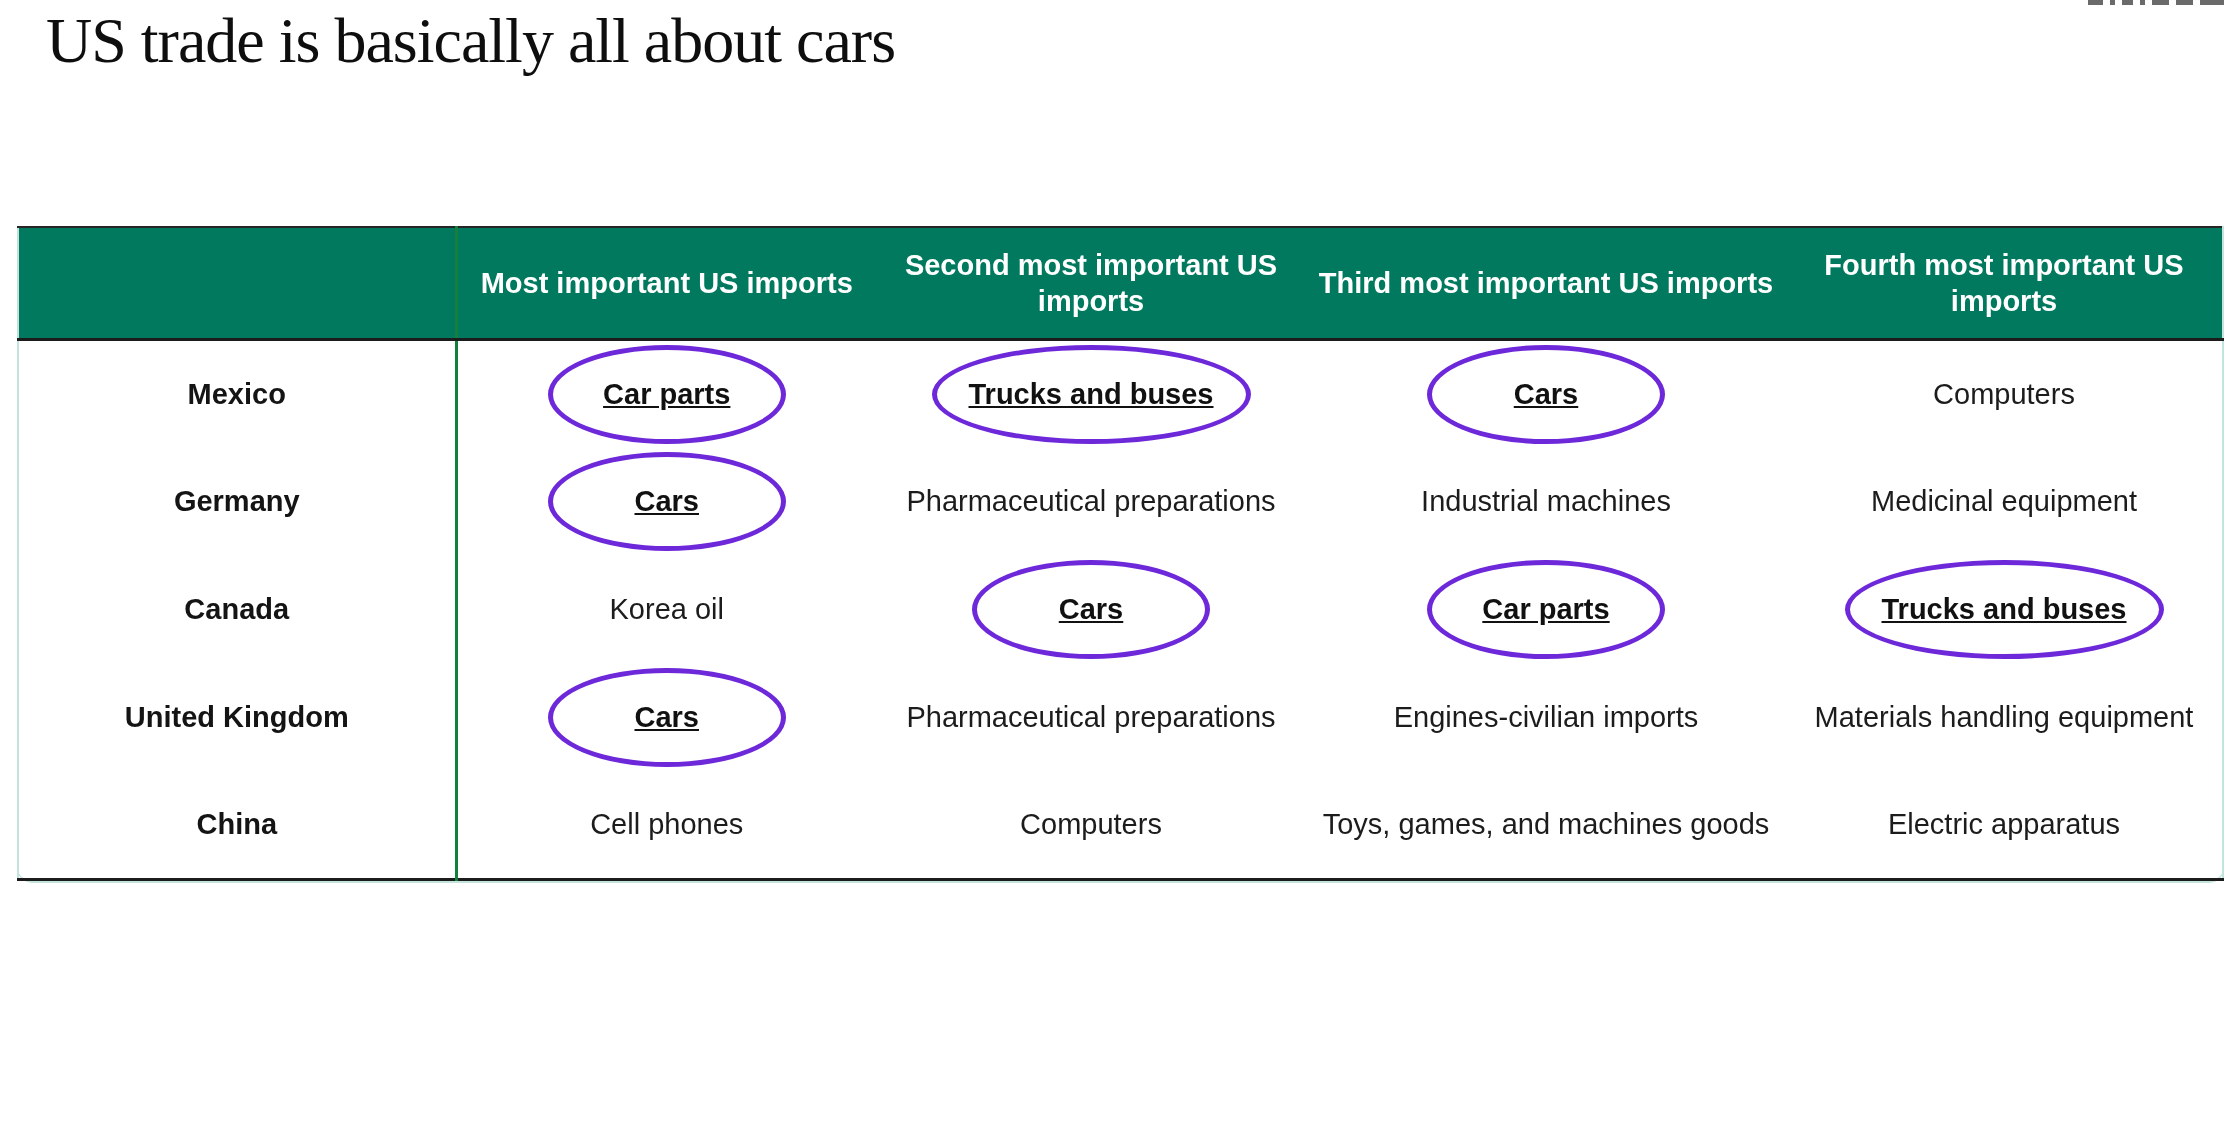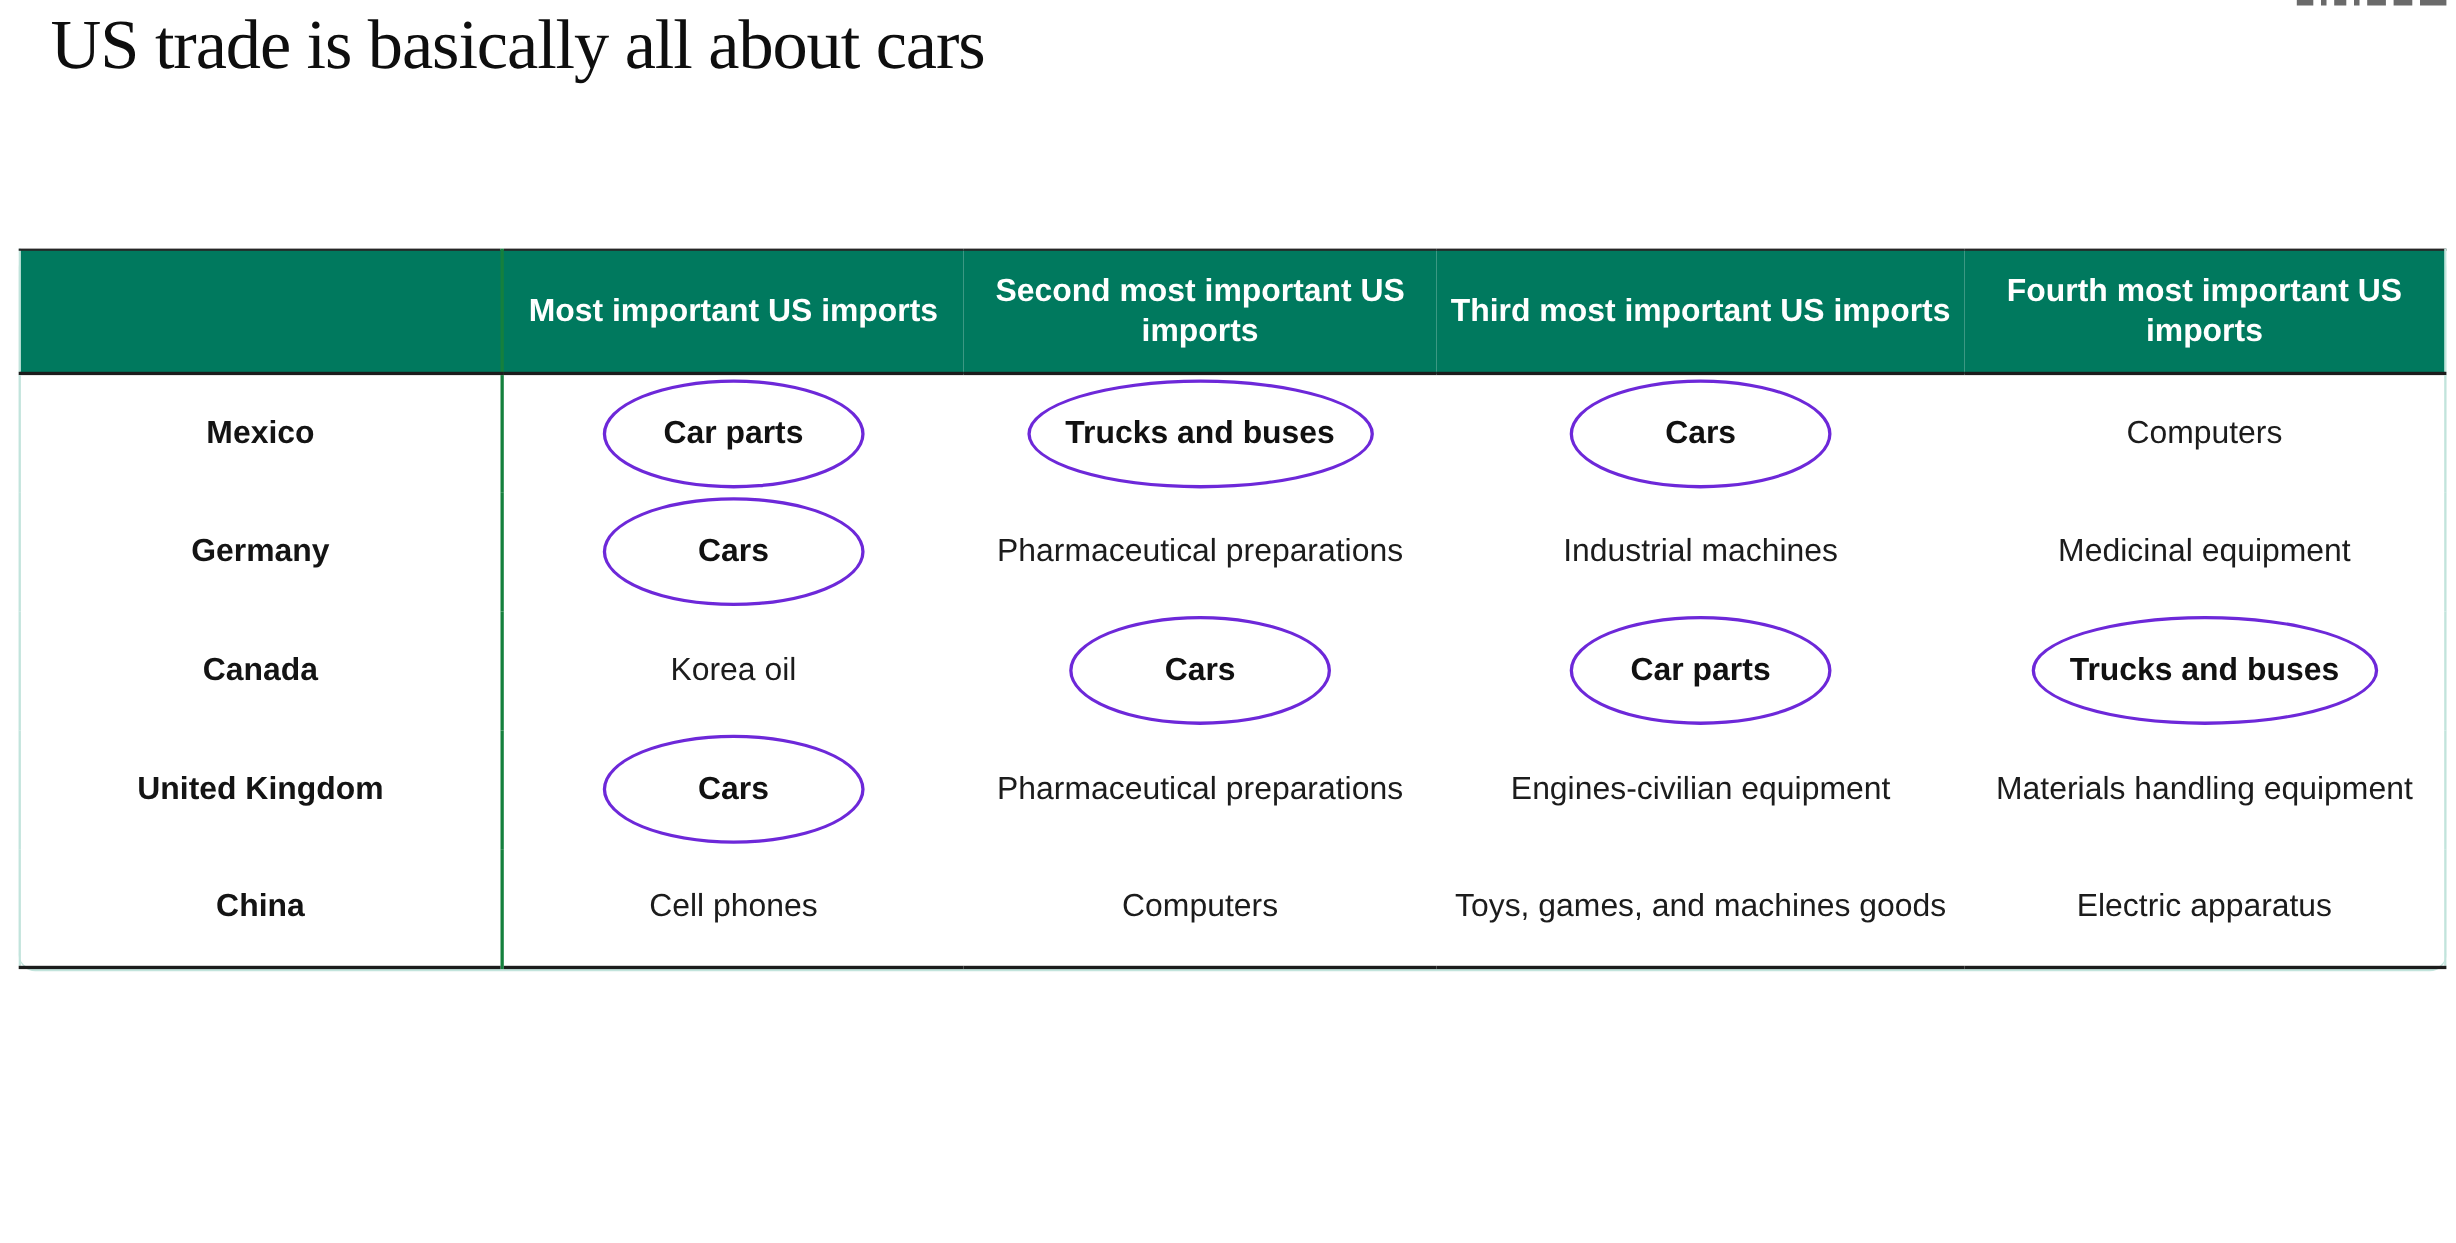--- a/index.html
+++ b/index.html
@@ -56,23 +56,23 @@
     font-size: 29px; color: #1c1c1c; white-space: nowrap;
     padding: 0;
   }
 
   .pill { display: inline-block; }
   .pill.circled {
     display: inline-flex; align-items: center; justify-content: center;
     box-sizing: border-box;
     min-width: 238px; min-height: 99px;
     padding: 10px 32px;
-    border: 3px solid #6d28d9;
+    border: 5px solid #6d28d9;
     border-radius: 50%;
-    font-weight: bold; color: #111111;
+    font-weight: bold; color: #111111; text-decoration: underline;
   }
 </style>
 </head>
 <body>
 
 <div class="page-title">US trade is basically all about cars</div>
 
 <div class="frag">
   <i></i>
     <i></i>
@@ -120,21 +120,21 @@
     <th class="country sep-r">Canada</th>
     <td><span class="pill">Korea oil</span></td>
     <td><span class="pill circled">Cars</span></td>
     <td><span class="pill circled">Car parts</span></td>
     <td><span class="pill circled">Trucks and buses</span></td>
   </tr>
         <tr>
     <th class="country sep-r">United Kingdom</th>
     <td><span class="pill circled">Cars</span></td>
     <td><span class="pill">Pharmaceutical preparations</span></td>
-    <td><span class="pill">Engines-civilian equipment</span></td>
+    <td><span class="pill">Engines-civilian imports</span></td>
     <td><span class="pill">Materials handling equipment</span></td>
   </tr>
         <tr>
     <th class="country sep-r">China</th>
     <td><span class="pill">Cell phones</span></td>
     <td><span class="pill">Computers</span></td>
     <td><span class="pill">Toys, games, and machines goods</span></td>
     <td><span class="pill">Electric apparatus</span></td>
   </tr>
       </tbody>

